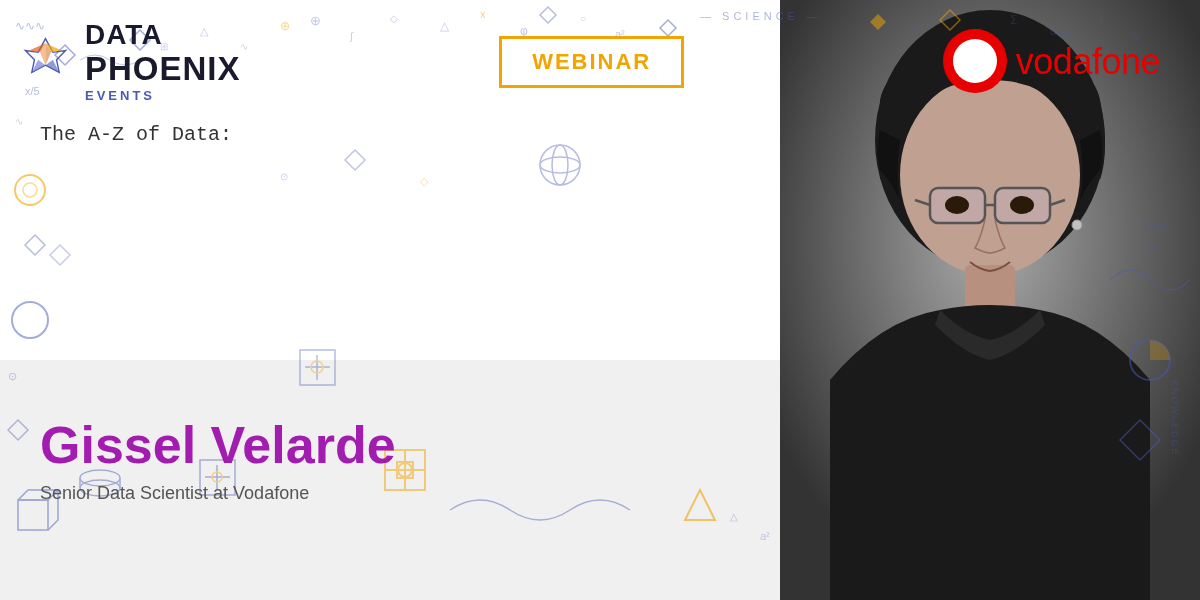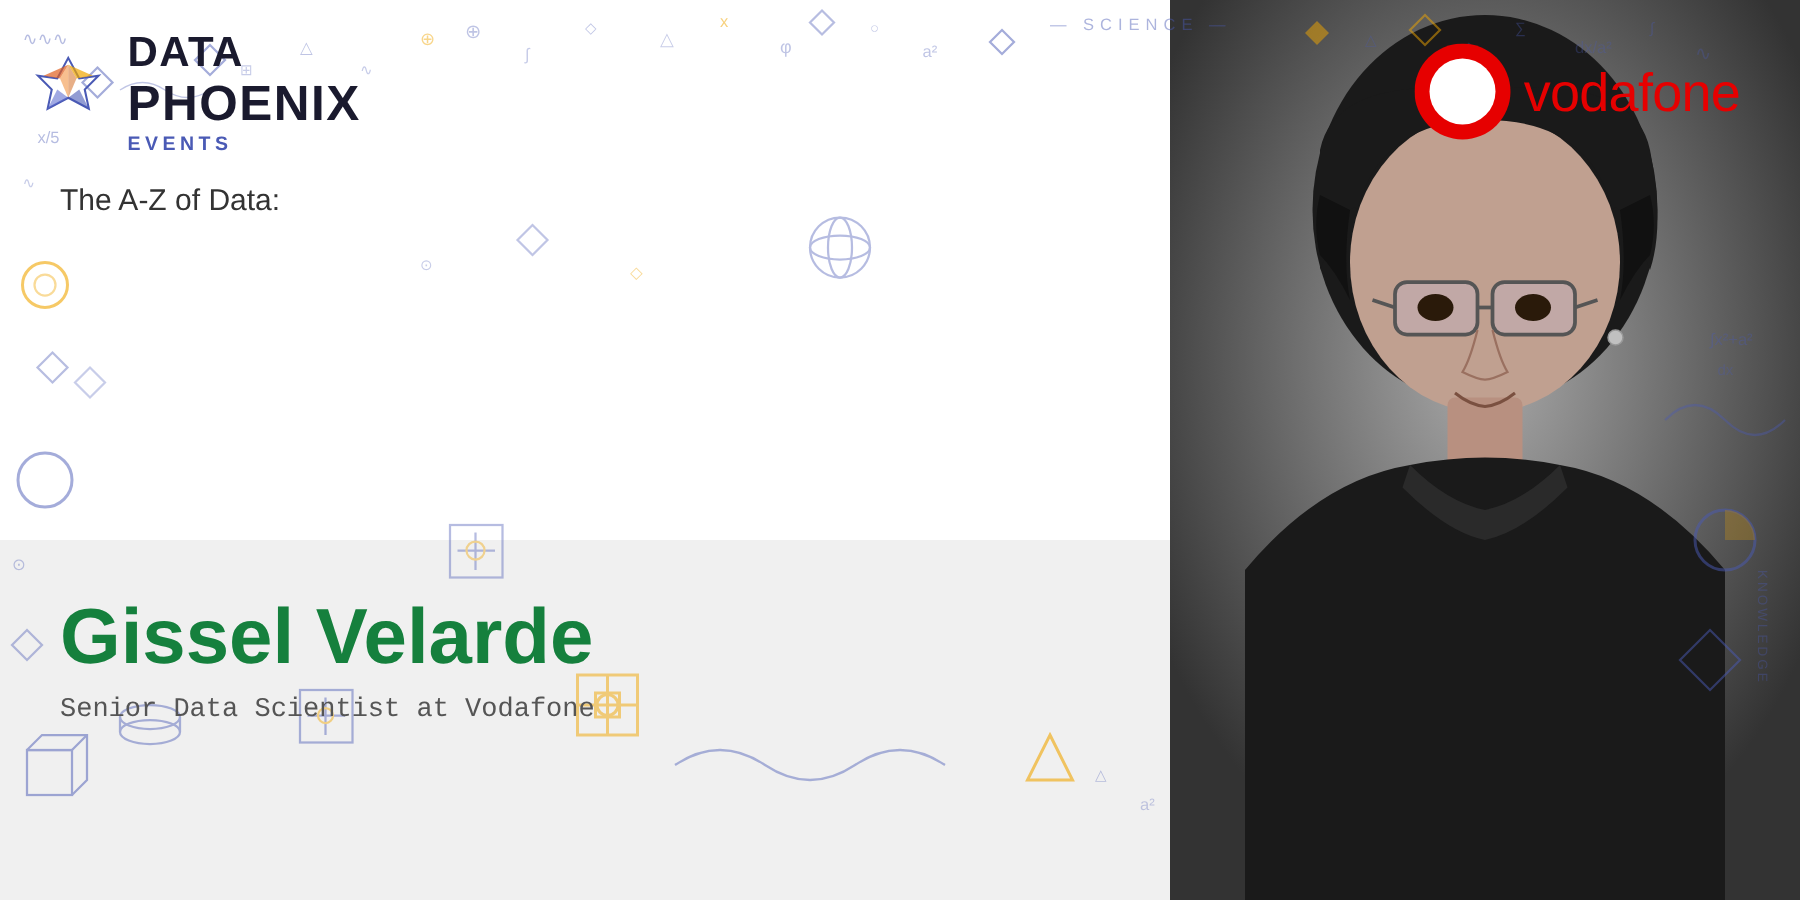--- a/index.html
+++ b/index.html
@@ -100,20 +100,21 @@
       font-weight: 400;
       color: #e60000;
       letter-spacing: -0.5px;
     }
 
     
     .title-area {
       padding: 10px 20px 10px 40px;
       position: relative;
       z-index: 10;
+      font-family: Liberation Mono, monospace;
     }
 
     .subtitle {
       font-size: 20px;
       color: #333;
       margin-bottom: 8px;
     }
 
     .main-title {
       font-size: 44px;
@@ -136,29 +137,29 @@
     
     .bottom-content {
       padding: 35px 40px;
       position: relative;
       z-index: 10;
     }
 
     .speaker-name {
       font-size: 52px;
       font-weight: 700;
-      color: #15803d;
+      color: #a21caf;
       margin-bottom: 8px;
+      margin-top: 20px;
     }
 
     .speaker-title {
       font-size: 18px;
       color: #555;
       font-weight: 400;
-      font-family: Liberation Mono, monospace;
     }
 
     
     .deco-layer {
       position: absolute;
       top: 0;
       left: 0;
       width: 100%;
       height: 100%;
       pointer-events: none;
@@ -305,20 +306,23 @@
           <polygon points="30,10 30,34 36,20" fill="#d06010" opacity="0.5"></polygon>
           <polygon points="30,10 30,34 24,20" fill="#f08020" opacity="0.5"></polygon>
         </svg>
         <div class="logo-text">
           <span class="logo-data">DATA</span>
           <span class="logo-phoenix">PHOENIX</span>
           <span class="logo-events">EVENTS</span>
         </div>
       </div>
 
+      <div class="webinar-badge">
+        <span>WEBINAR</span>
+      </div>
 
       <div class="voda-logo">
         <svg width="65" height="65" viewBox="0 0 65 65">
           <circle cx="32" cy="32" r="32" fill="#e60000"></circle>
           <circle cx="32" cy="32" r="18" fill="white"></circle>
           <circle cx="32" cy="32" r="10" fill="#e60000"></circle>
 
           <path d="M32,14 C22,14 14,22 14,32 C14,42 22,50 32,50 C35,50 38,49 40,47 L48,55 L55,48 L47,40 C49,38 50,35 50,32 C50,22 42,14 32,14 Z" fill="#e60000"></path>
           <circle cx="32" cy="32" r="22" fill="white"></circle>
           <path d="M32,10 C19,10 10,19 10,32 C10,45 19,54 32,54 C38,54 43,52 47,48 L54,55 L60,49 L53,42 C56,38 58,35 58,32 C58,19 45,10 32,10 Z" fill="none"></path>

